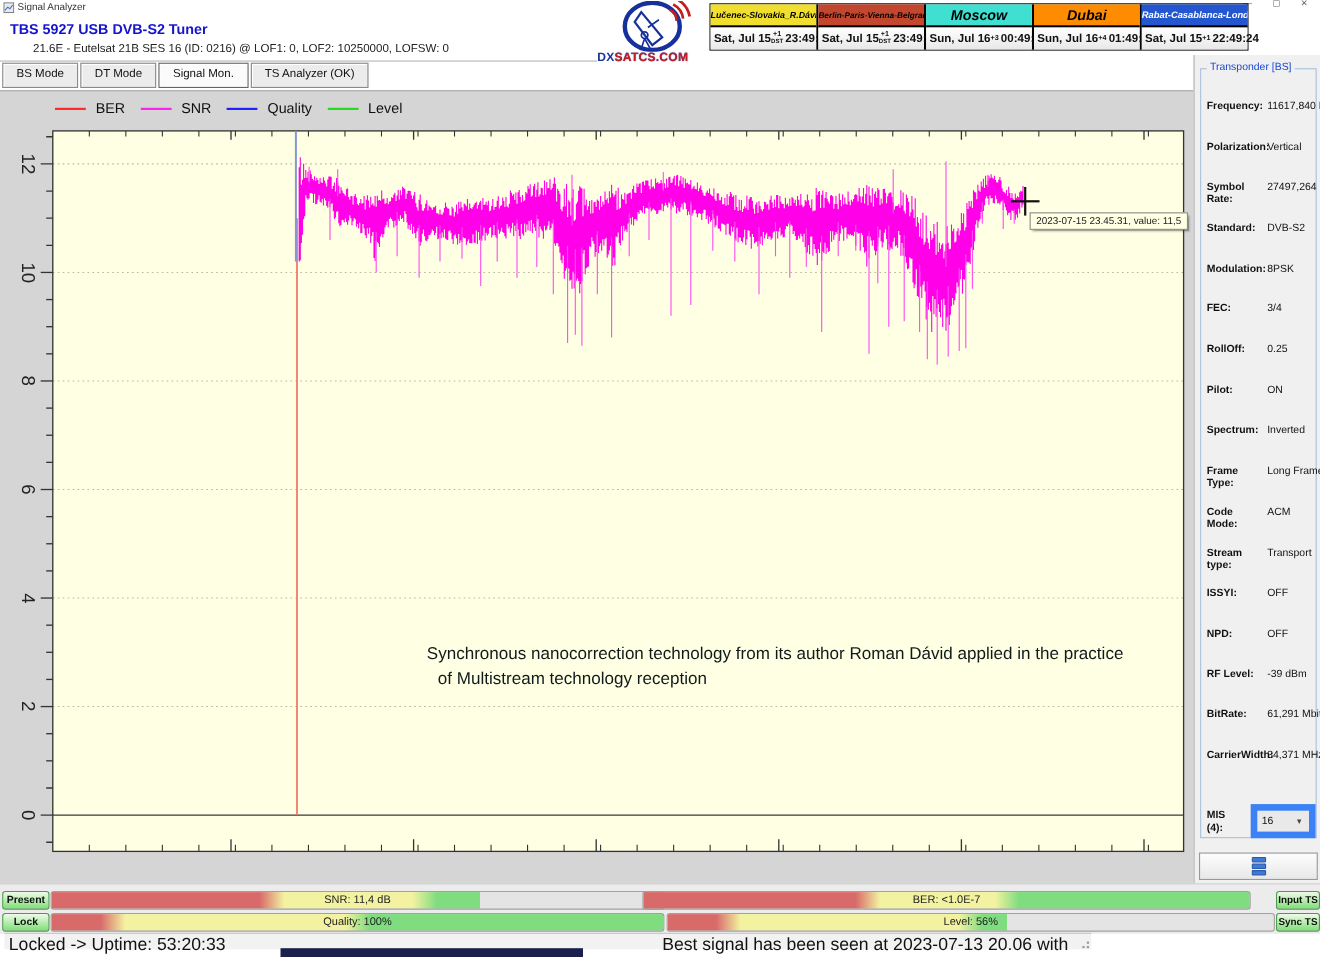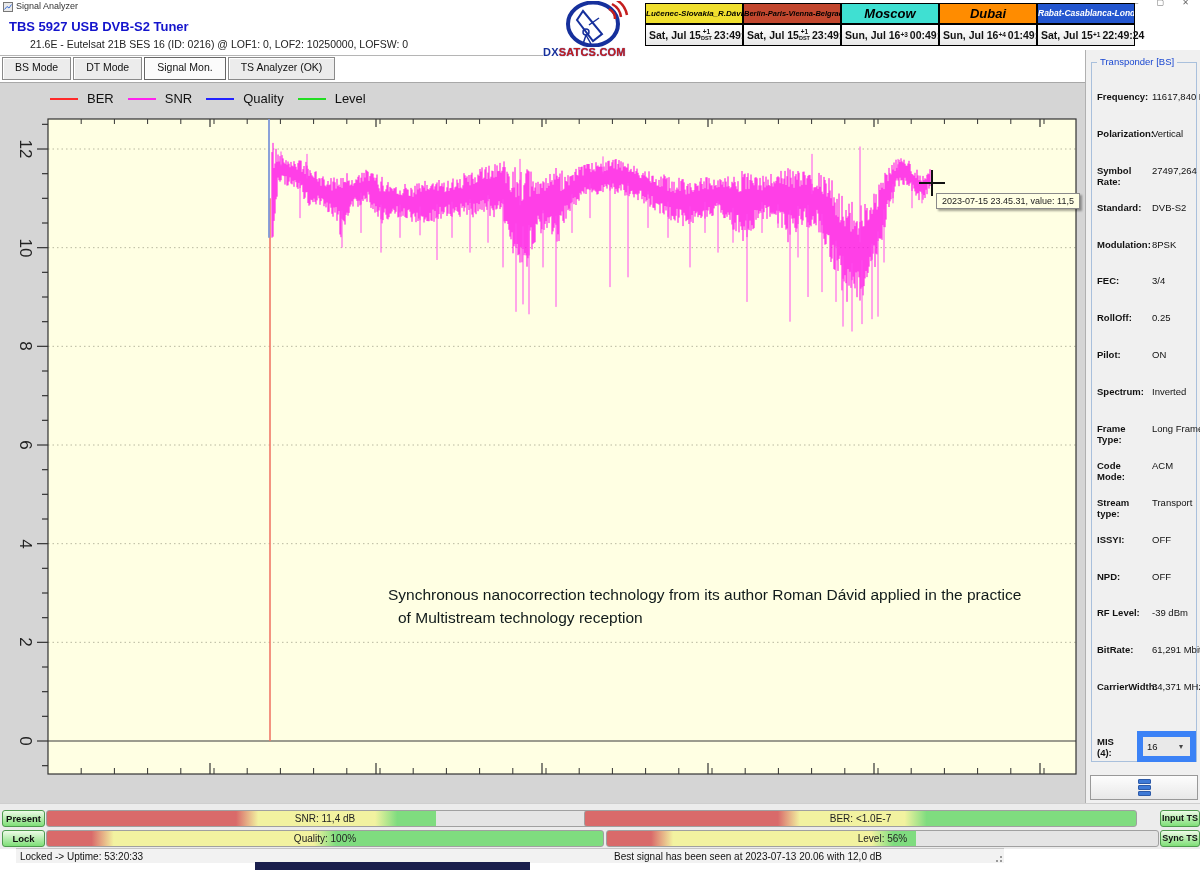--- a/index.html
+++ b/index.html
@@ -81,22 +81,22 @@
 
   
   .bottom{position:absolute;left:0;top:803px;width:1200px;height:45px;background:#ececec;border-top:1px solid #cfcfcf;}
   .badge{position:absolute;height:15px;background:linear-gradient(#eefbe8,#7fdf77);border:1px solid #4e9a4e;
          border-radius:3px;font-size:9.5px;font-weight:bold;text-align:center;line-height:15px;color:#111;}
   .bar{position:absolute;height:15px;border:1px solid #a0a0a0;border-radius:3px;font-size:10px;color:#222;
        text-align:center;line-height:15px;background:#e4e4e4;}
   .row1{top:6px;} .row2{top:26px;}
 
   
-  .statusbar{position:absolute;left:16px;top:848px;width:988px;height:14px;background:#f2f2f2;
-             border-top:1px solid #c6c6c6;font-size:10px;color:#111;}
+  .statusbar{position:absolute;left:4px;top:848px;width:988px;height:14px;background:#f2f2f2;
+             border-top:1px solid #c6c6c6;font-size:16px;color:#111;}
   .st-left{position:absolute;left:4px;top:2px;}
   .st-center{position:absolute;left:598px;top:2px;}
   .grip{position:absolute;right:2px;top:3px;width:10px;height:10px;}
   .grip span{position:absolute;width:2px;height:2px;background:#9a9a9a;}
   .navy-strip{position:absolute;left:255px;top:862px;width:275px;height:8px;background:#1a1f4d;}
 </style>
 </head>
 <body>
 
 <div id="app">

